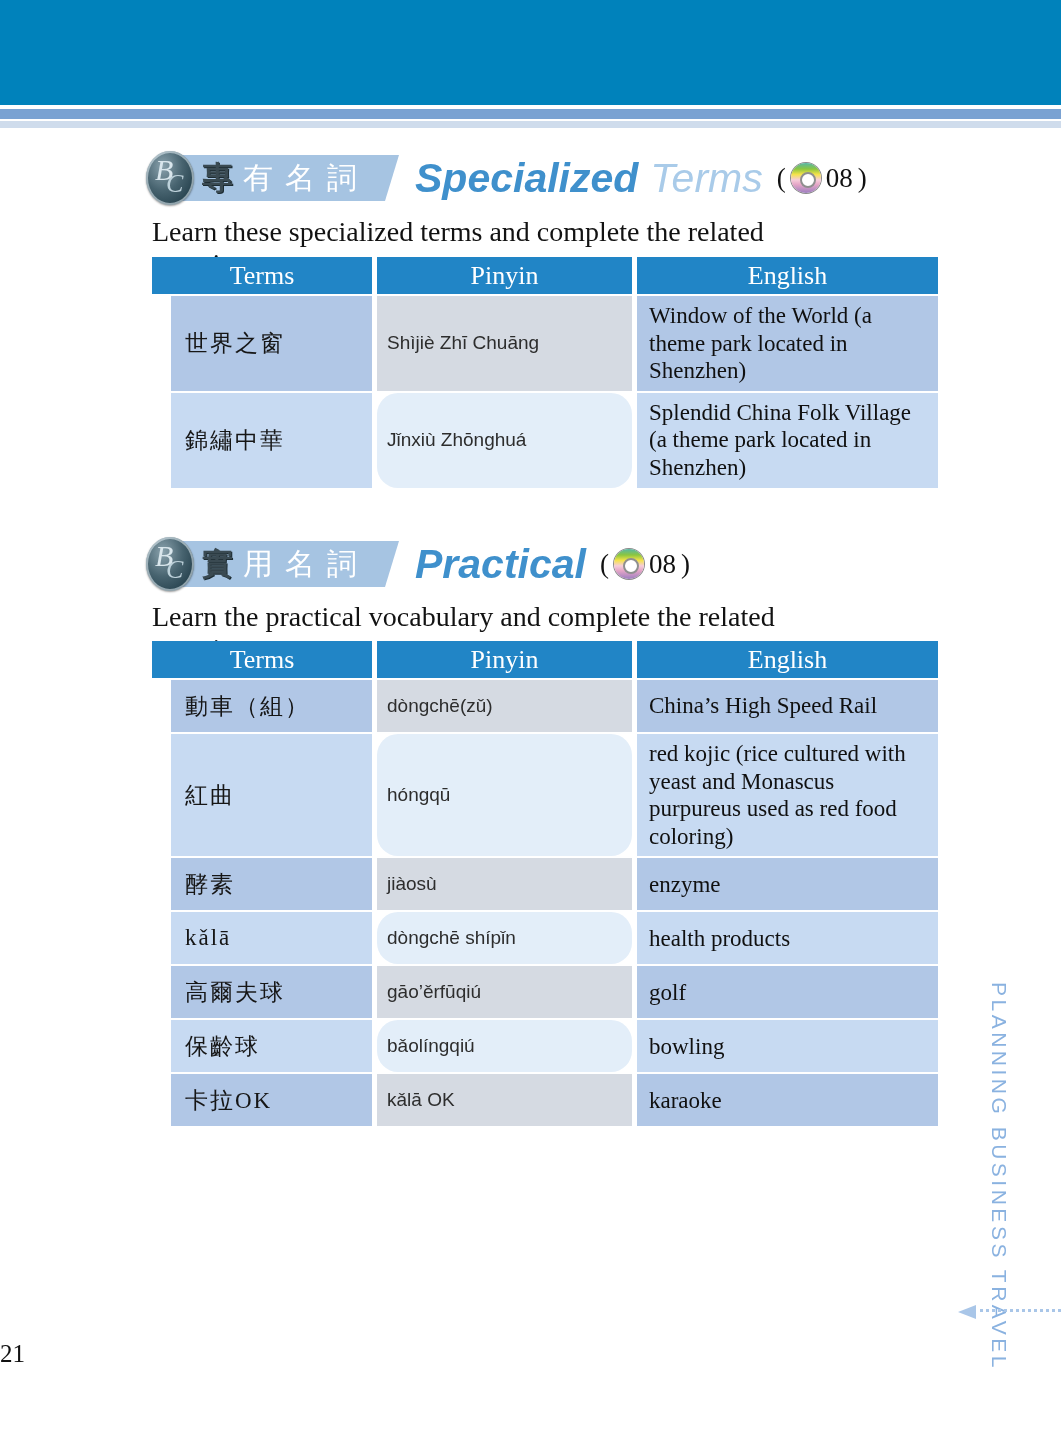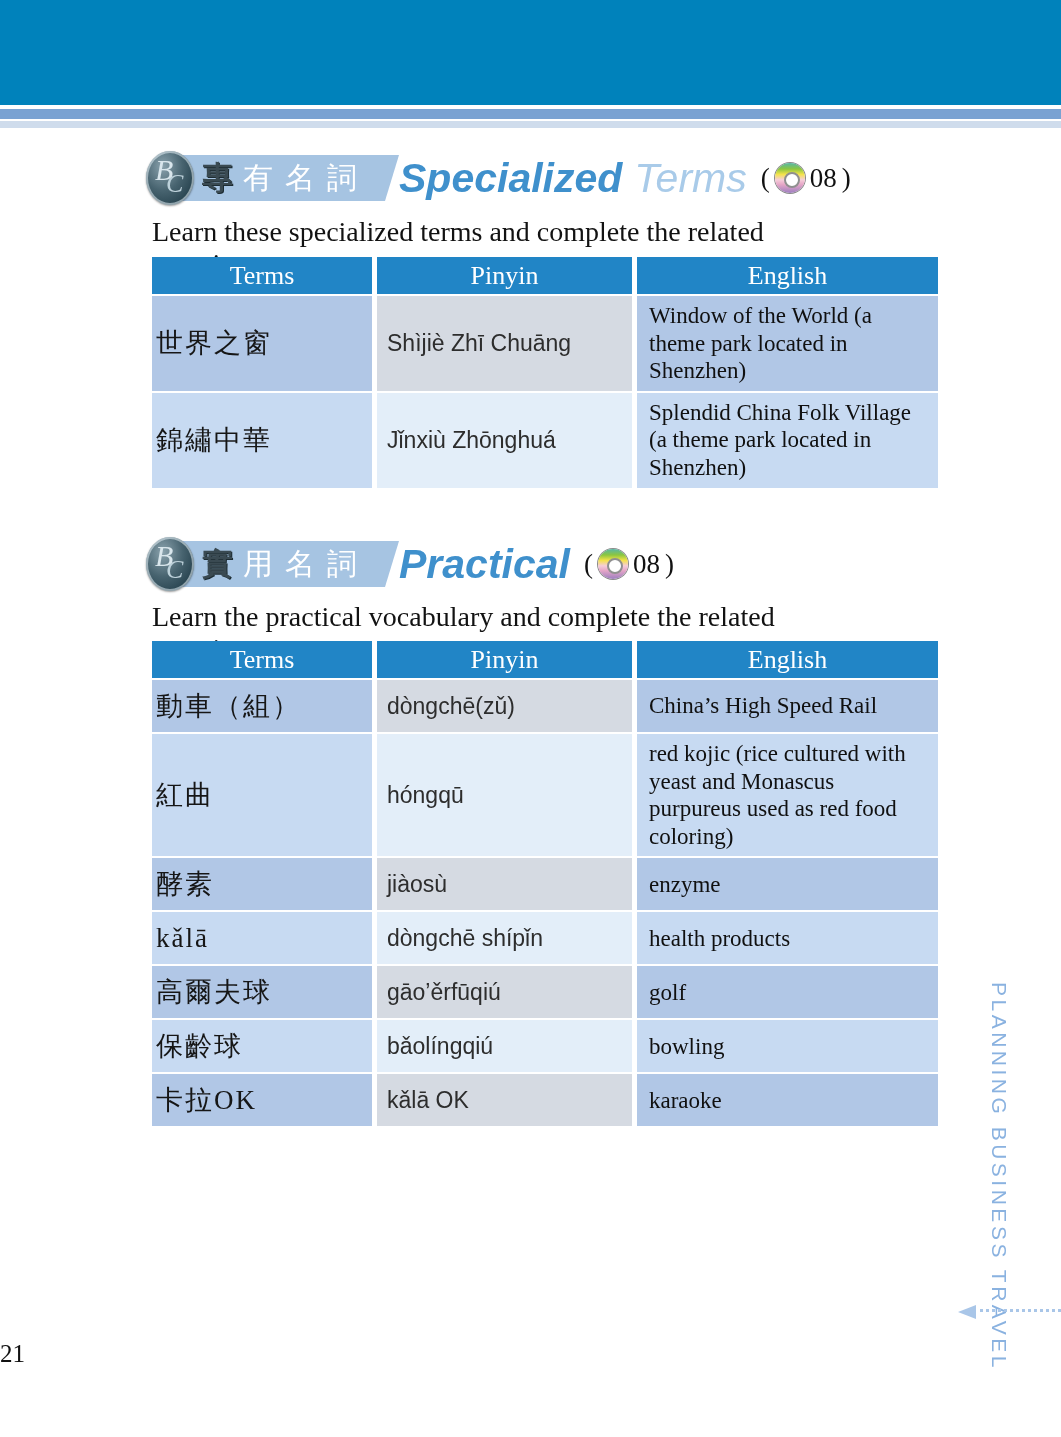--- a/index.html
+++ b/index.html
@@ -32,21 +32,21 @@
     display:flex; align-items:center; padding:0 30px 0 26px;
     background:var(--badge-bg);
     clip-path:polygon(0 0, 100% 0, calc(100% - 14px) 100%, 0 100%);
   }
   .badge .zh-first {
     font-size:31px; font-weight:bold; color:#3a4a52; letter-spacing:10px;
     text-shadow:1px 1px 0 #1d2c33;
   }
   .badge .zh-rest { font-size:30px; color:#ffffff; letter-spacing:12px; }
   .title-primary {
-    margin-left:0; font-family:"Liberation Sans","DejaVu Sans",sans-serif;
+    margin-left:16px; font-family:"Liberation Sans","DejaVu Sans",sans-serif;
     font-style:italic; font-weight:bold; font-size:41px; color:var(--title-primary);text-align:right;
   }
   .title-secondary {
     margin-left:12px; font-family:"Liberation Sans","DejaVu Sans",sans-serif;
     font-style:italic; font-size:41px; color:var(--title-secondary);
   }
   .audio { margin-left:14px; display:flex; align-items:center; gap:5px; font-size:27px; color:#111; }
   .cd-icon {
     position:relative; width:30px; height:30px; border-radius:50%;
     background:linear-gradient(180deg,#57b7a7 0%,#8cc63f 20%,#f5e34a 38%,#f6cdd9 56%,#e5a6c7 72%,#9d7ec0 100%);
@@ -66,36 +66,37 @@
     column-gap:5px; row-gap:2px; background:#fff;
   }
   .th {
     background:var(--table-header-bg); color:#fff; height:37px;
     display:flex; align-items:center; justify-content:center;
     font-size:26px; font-family:"Liberation Serif","DejaVu Serif",serif;
   }
   .trow { display:contents; }
   .cell { display:flex; align-items:center; min-height:52px; padding:5px 10px; }
   .cell-term {
-    font-size:27px; color:#161616; letter-spacing:2px; padding-left:4px;
+    font-size:23px; color:#161616; letter-spacing:2px; padding-left:14px;
     font-family:"Liberation Serif","DejaVu Serif",serif;
+    margin-left:19px;
   }
   .cell-pinyin {
-    font-size:23px; color:#2d2d2d; 
+    font-size:19px; color:#2d2d2d; 
     font-family:"Liberation Sans","DejaVu Sans",sans-serif;
   }
   .cell-english {
     font-size:23px; line-height:1.2; color:#101010; padding:6px 12px;
     font-family:"Liberation Serif","DejaVu Serif",serif;
   }
   .trow.odd  .cell-term    { background:var(--row-odd-term); }
   .trow.odd  .cell-pinyin  { background:var(--row-odd-pinyin); }
   .trow.odd  .cell-english { background:var(--row-odd-english); }
   .trow.even .cell-term    { background:var(--row-even-term); }
-  .trow.even .cell-pinyin  { background:var(--row-even-pinyin); }
+  .trow.even .cell-pinyin  { background:var(--row-even-pinyin);border-radius:21px; }
   .trow.even .cell-english { background:var(--row-even-english); }
 
   
   .side-label {
     position:absolute; left:987px; top:982px; height:330px;
     writing-mode:vertical-rl; font-family:"Liberation Sans","DejaVu Sans",sans-serif;
     font-size:21px; letter-spacing:3.5px; color:var(--side-label); white-space:nowrap;
   }
   .nav-arrow {
     position:absolute; left:958px; top:1305px; width:0; height:0;

